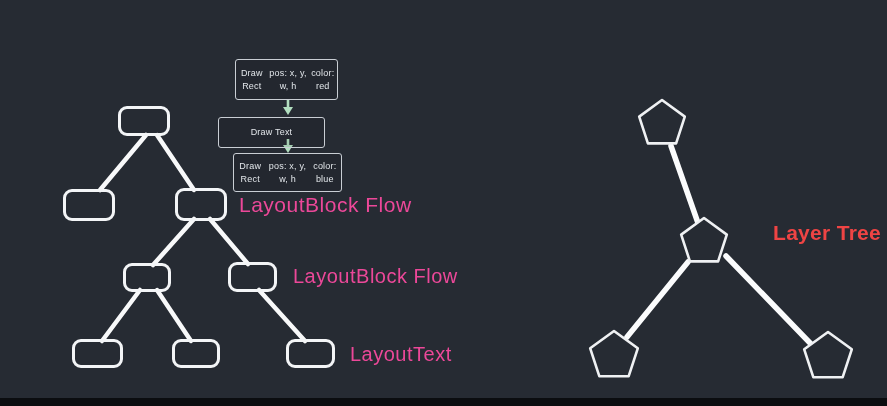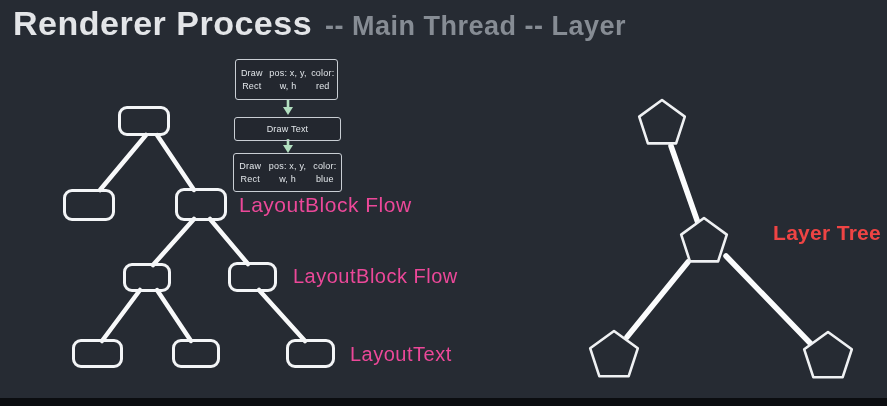--- a/index.html
+++ b/index.html
@@ -56,24 +56,20 @@
   .bottom-bar{
     position:absolute;left:0;bottom:0;width:887px;height:8px;
     background:#0b0d10;
   }
 </style>
 </head>
 <body>
 
 <div class="stage">
 
-  <div class="title">
-    <span class="title-main">Renderer Process</span>
-    <span class="title-suffix">-- Main Thread -- Layer</span>
-  </div>
 
   <svg class="overlay" viewBox="0 0 887 406" xmlns="http://www.w3.org/2000/svg">
 
     <g stroke="#f8f9fa" stroke-width="4.5" stroke-linecap="round">
       <line x1="146" y1="135" x2="100" y2="190"></line>
       <line x1="157" y1="135" x2="194" y2="190"></line>
       <line x1="194" y1="219" x2="153" y2="265"></line>
       <line x1="210" y1="219" x2="248" y2="264"></line>
       <line x1="140" y1="290" x2="102" y2="341"></line>
       <line x1="157" y1="290" x2="191" y2="341"></line>
@@ -108,21 +104,21 @@
   <div class="node" style="left:228px;top:262px;width:49px;height:30px"></div>
   <div class="node" style="left:72px;top:339px;width:51px;height:29px"></div>
   <div class="node" style="left:172px;top:339px;width:48px;height:29px"></div>
   <div class="node" style="left:286px;top:339px;width:49px;height:29px"></div>
 
   <div class="cmd" style="left:235px;top:59px;width:103px;height:41px">
     <div class="cmd-line">Draw Rect</div>
     <div class="cmd-line">pos: x, y, w, h</div>
     <div class="cmd-line">color: red</div>
   </div>
-  <div class="cmd" style="left:234px;top:117px;width:107px;height:24px">
+  <div class="cmd" style="left:218px;top:117px;width:107px;height:31px">
     <div class="cmd-line">Draw Text</div>
   </div>
   <div class="cmd" style="left:233px;top:153px;width:109px;height:39px">
     <div class="cmd-line">Draw Rect</div>
     <div class="cmd-line">pos: x, y, w, h</div>
     <div class="cmd-line">color: blue</div>
   </div>
 
   <div class="lbl lbl-1">LayoutBlock Flow</div>
   <div class="lbl lbl-2">LayoutBlock Flow</div>

